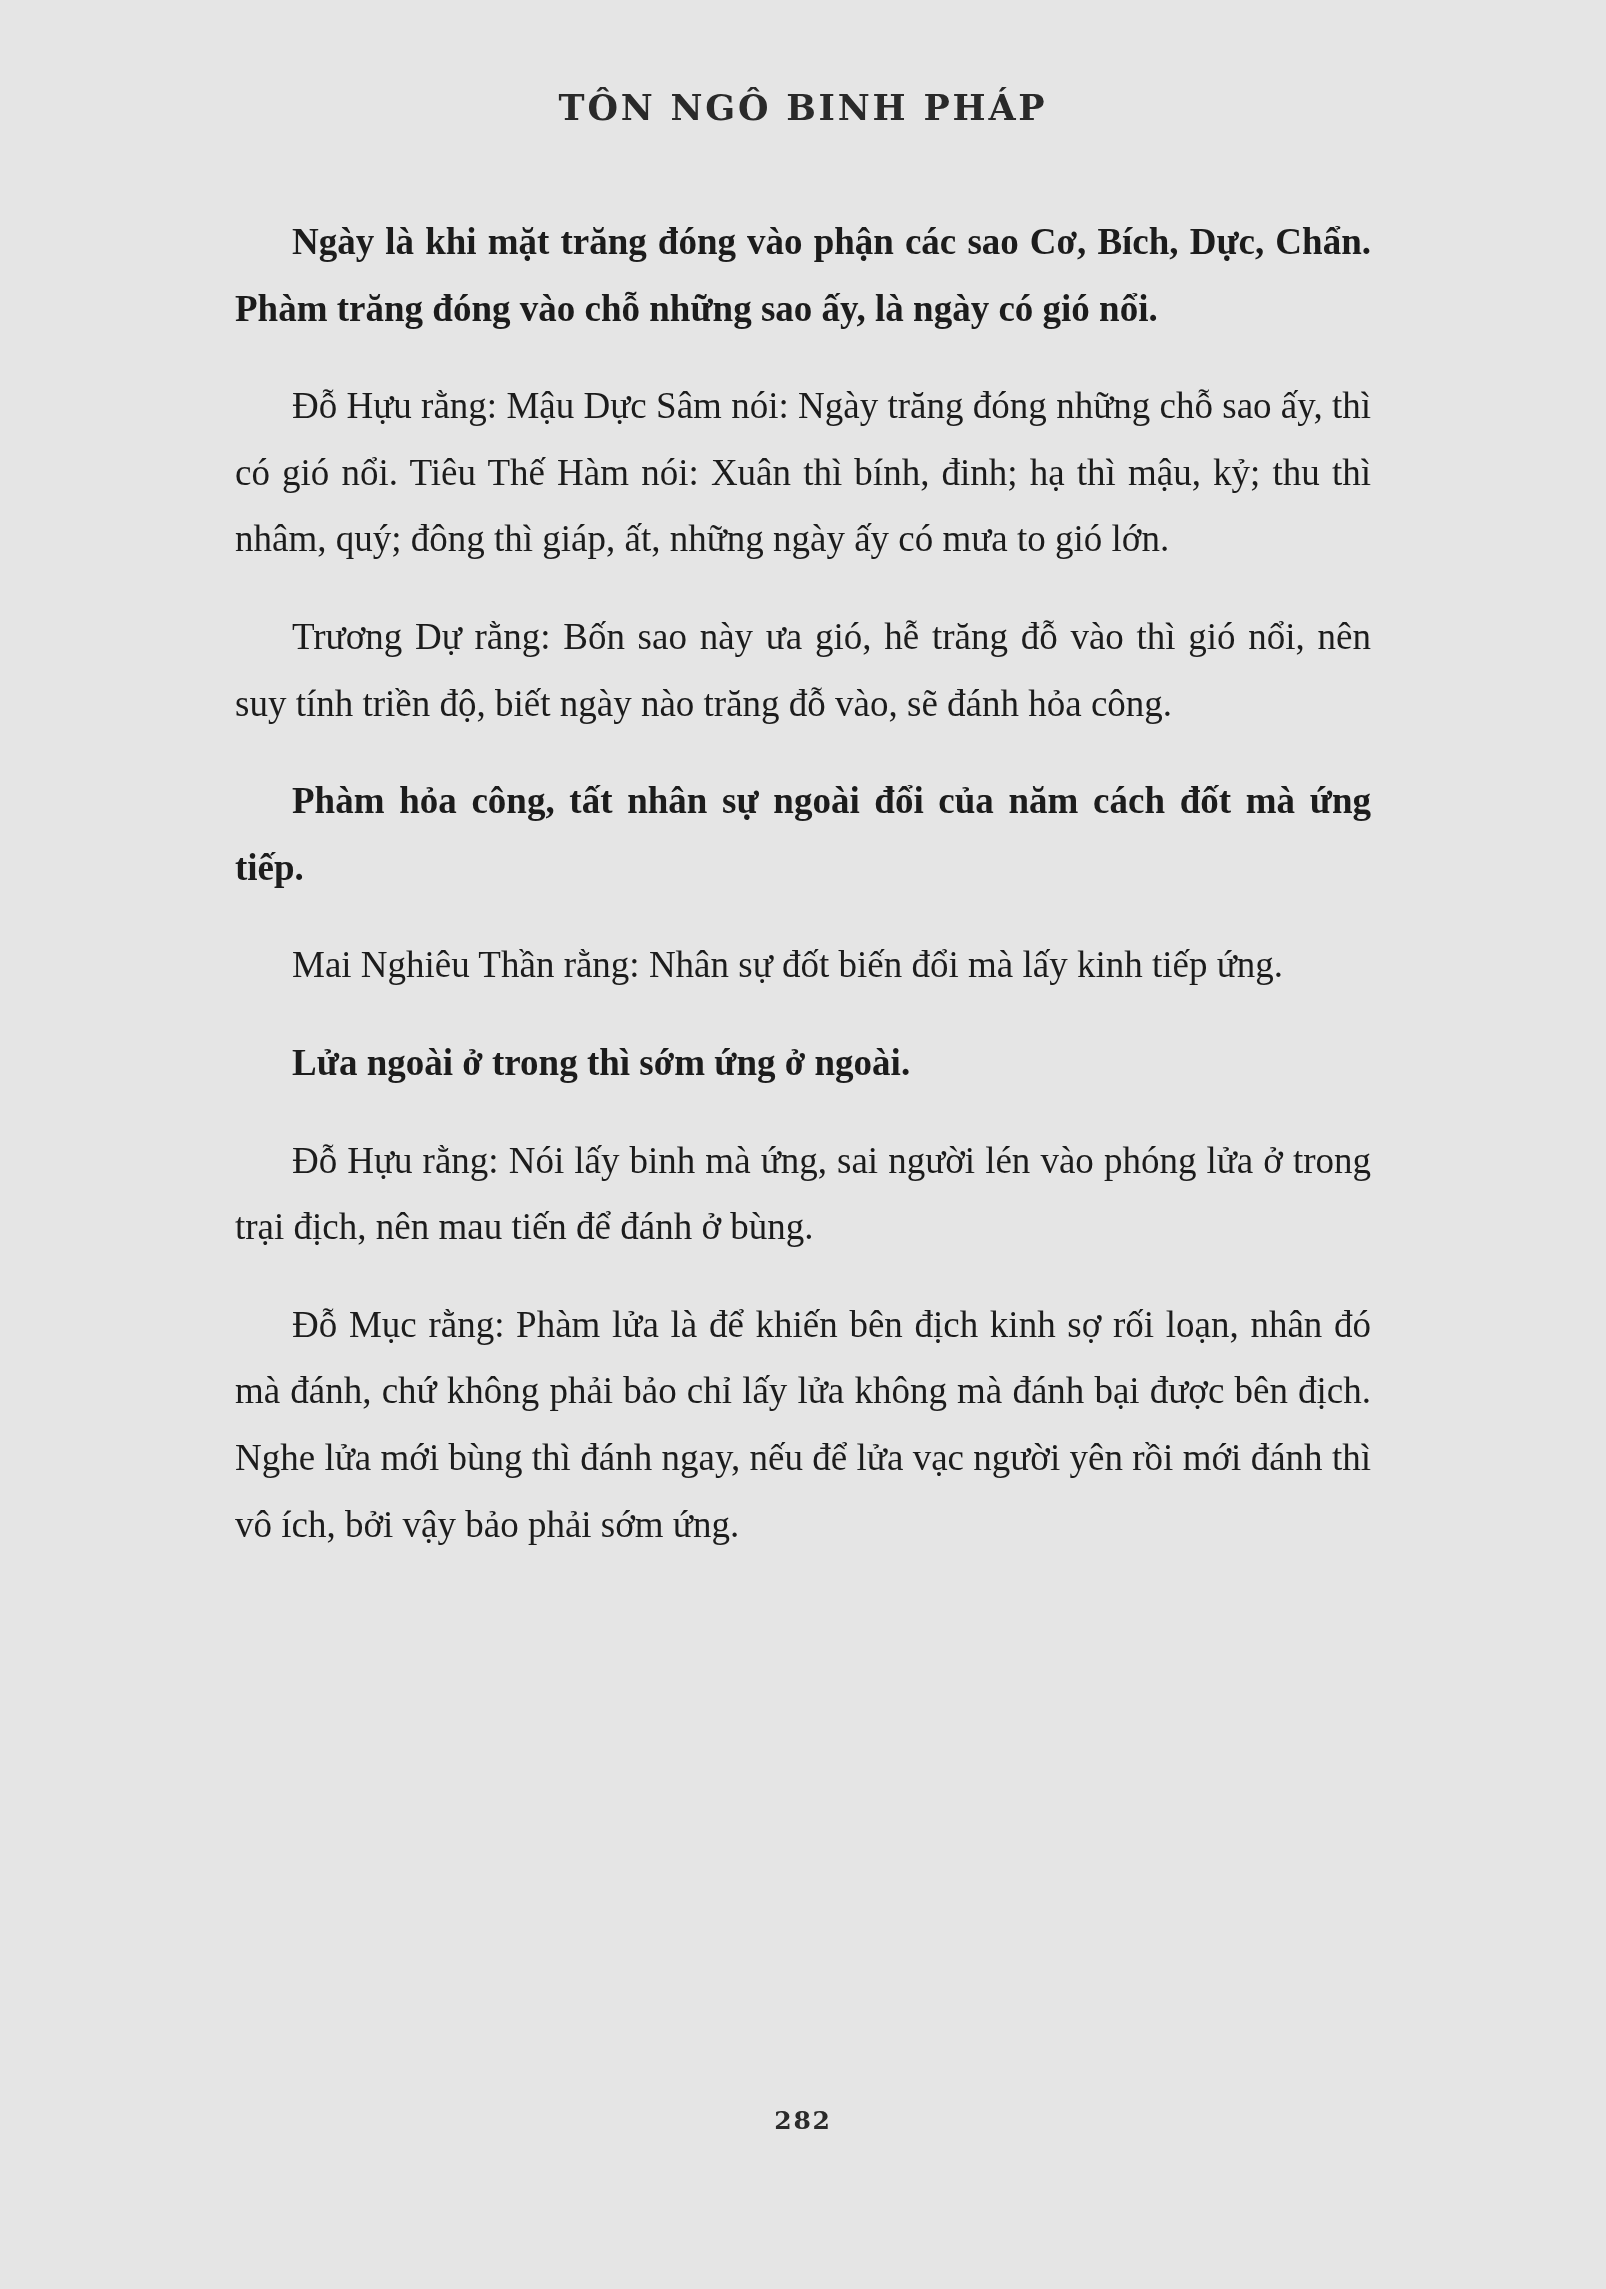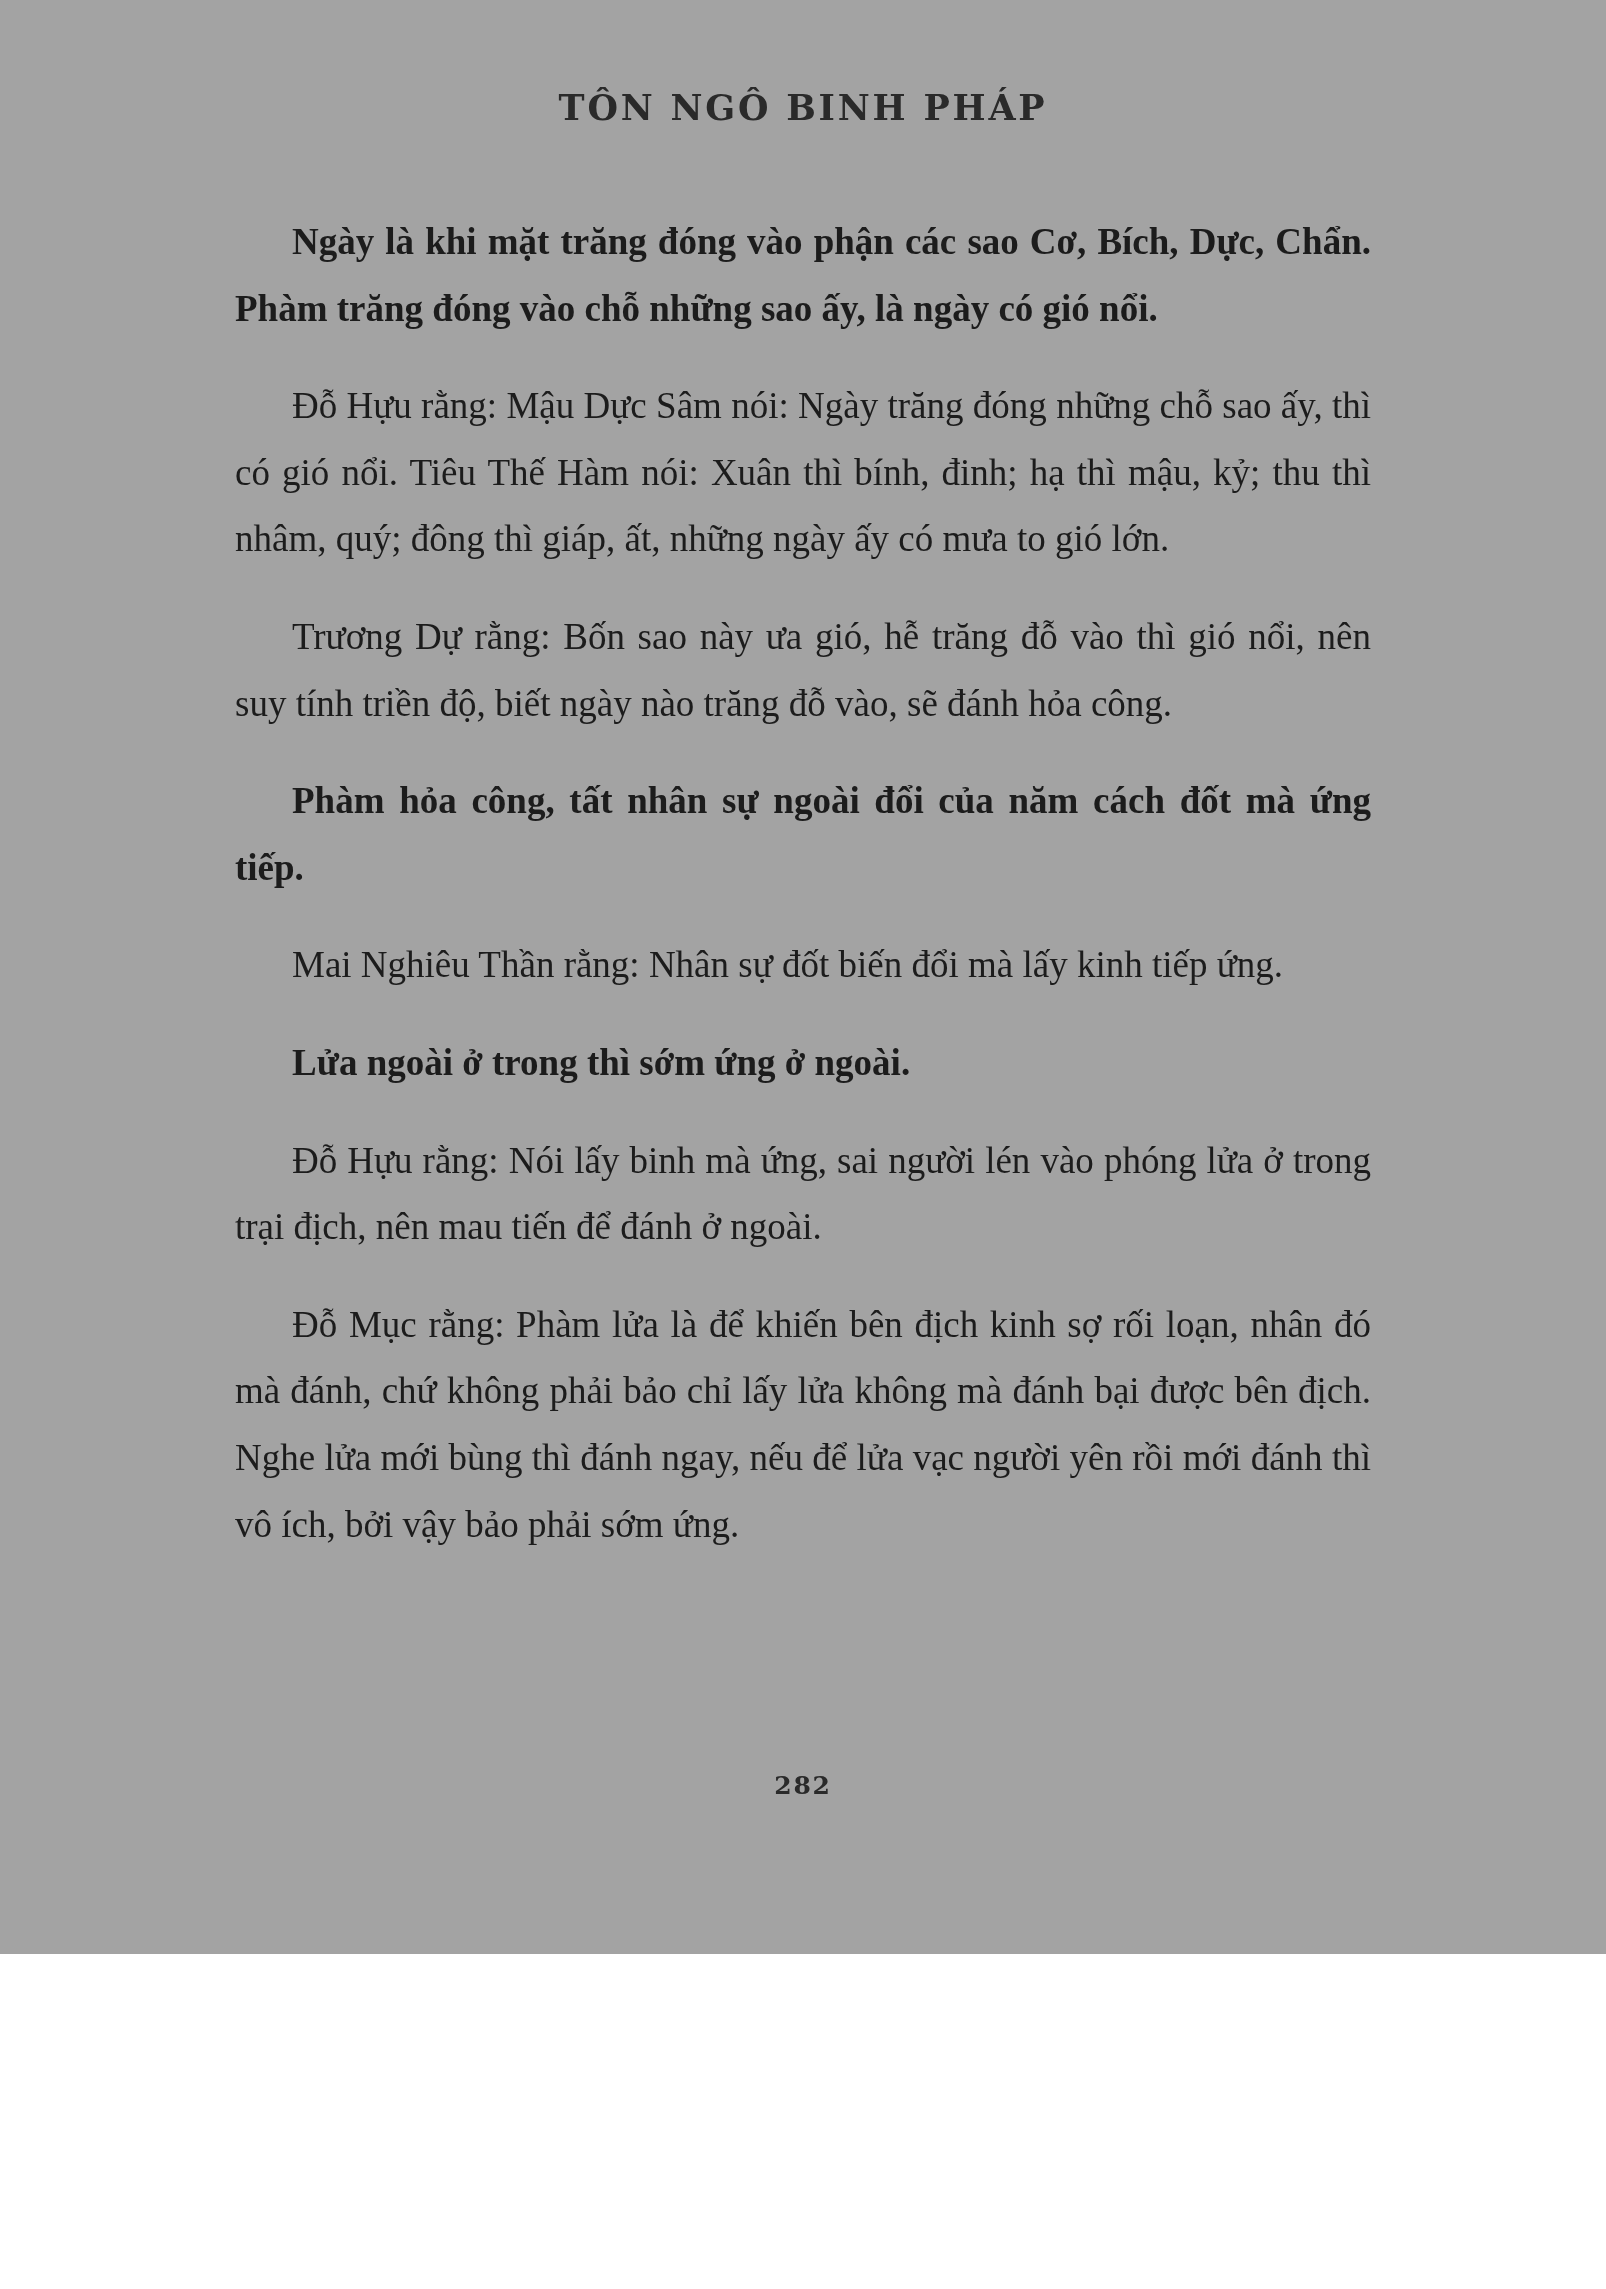--- a/index.html
+++ b/index.html
@@ -3,22 +3,22 @@
 <meta charset="utf-8">
 <style>
   html, body {
     margin: 0;
     padding: 0;
     background: #ffffff;
   }
   .page {
     position: relative;
     width: 1606px;
-    height: 1954px;
-    background: #a3a3a3;
+    height: 2289px;
+    background: #e5e5e5;
     box-sizing: border-box;
     padding: 87px 235px 0 235px;
     font-family: "Liberation Serif", "DejaVu Serif", serif;
     color: #1c1c1c;
     overflow: hidden;
   }
   .header-title {
     text-align: center;
     font-family: "DejaVu Serif", serif;
     font-weight: bold;
@@ -59,20 +59,20 @@
 
   <div class="header-title">TÔN NGÔ BINH PHÁP</div>
 
   <div class="content">
     <p class="bold">Ngày là khi mặt trăng đóng vào phận các sao Cơ, Bích, Dực, Chẩn. Phàm trăng đóng vào chỗ những sao ấy, là ngày có gió nổi.</p>
     <p>Đỗ Hựu rằng: Mậu Dực Sâm nói: Ngày trăng đóng những chỗ sao ấy, thì có gió nổi. Tiêu Thế Hàm nói: Xuân thì bính, đinh; hạ thì mậu, kỷ; thu thì nhâm, quý; đông thì giáp, ất, những ngày ấy có mưa to gió lớn.</p>
     <p>Trương Dự rằng: Bốn sao này ưa gió, hễ trăng đỗ vào thì gió nổi, nên suy tính triền độ, biết ngày nào trăng đỗ vào, sẽ đánh hỏa công.</p>
     <p class="bold">Phàm hỏa công, tất nhân sự ngoài đổi của năm cách đốt mà ứng tiếp.</p>
     <p>Mai Nghiêu Thần rằng: Nhân sự đốt biến đổi mà lấy kinh tiếp ứng.</p>
     <p class="bold">Lửa ngoài ở trong thì sớm ứng ở ngoài.</p>
-    <p>Đỗ Hựu rằng: Nói lấy binh mà ứng, sai người lén vào phóng lửa ở trong trại địch, nên mau tiến để đánh ở ngoài.</p>
+    <p>Đỗ Hựu rằng: Nói lấy binh mà ứng, sai người lén vào phóng lửa ở trong trại địch, nên mau tiến để đánh ở bùng.</p>
     <p>Đỗ Mục rằng: Phàm lửa là để khiến bên địch kinh sợ rối loạn, nhân đó mà đánh, chứ không phải bảo chỉ lấy lửa không mà đánh bại được bên địch. Nghe lửa mới bùng thì đánh ngay, nếu để lửa vạc người yên rồi mới đánh thì vô ích, bởi vậy bảo phải sớm ứng.</p>
   </div>
 
   <div class="page-number">282</div>
 
 </div>
 
 
 </body></html>

